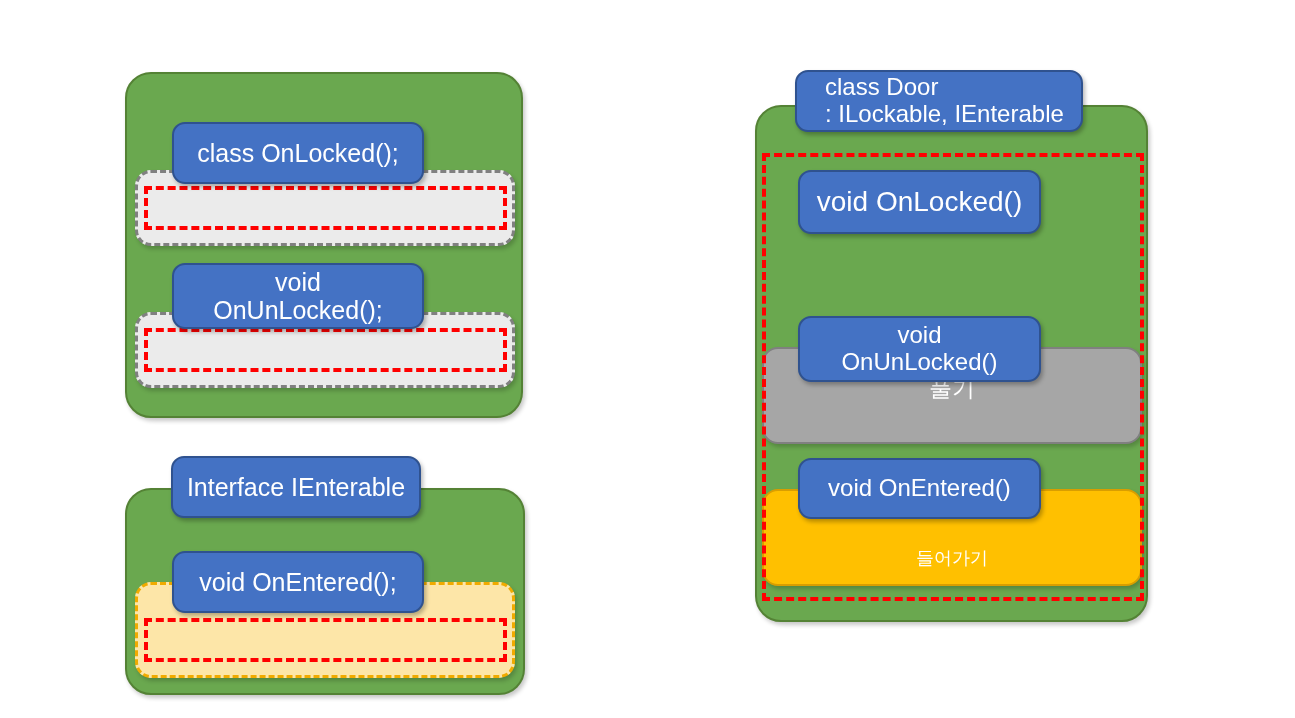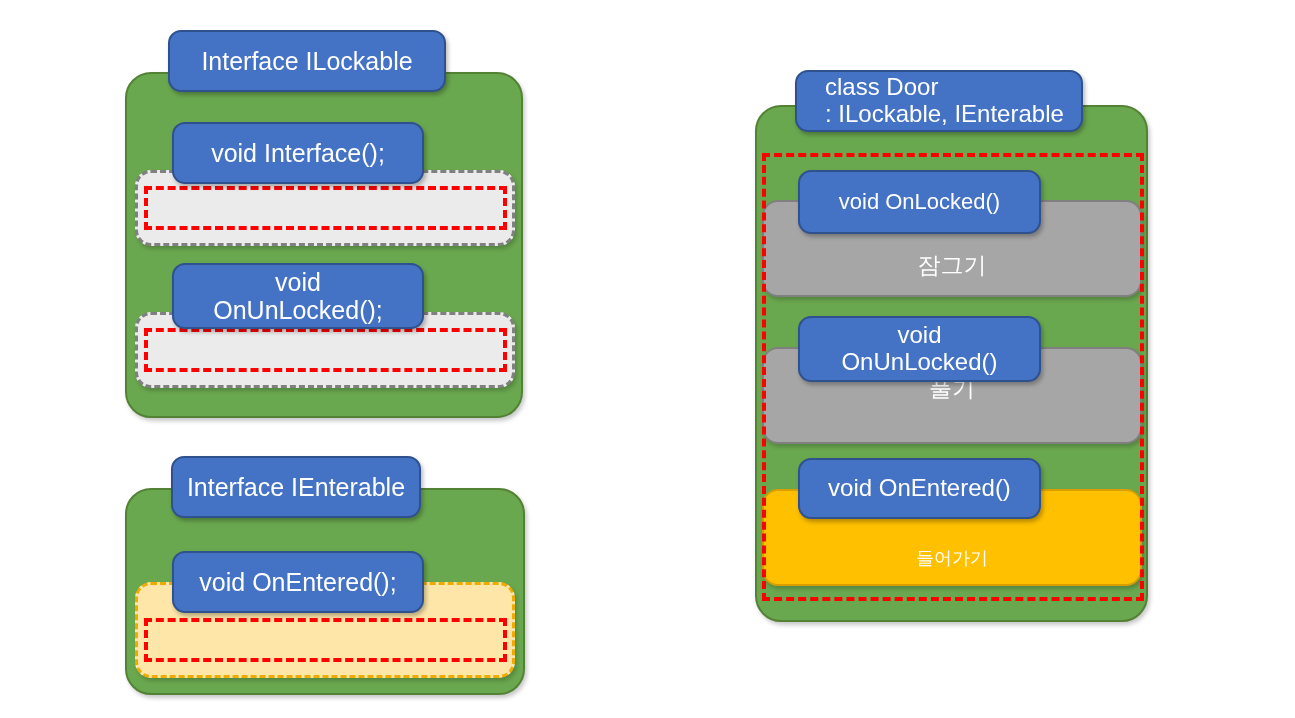--- a/index.html
+++ b/index.html
@@ -110,57 +110,53 @@
   <div class="bodybox light" style="left:135px; top:170px; width:380px; height:76px;">
     <span class="body-label" style="font-size:21px;"></span>
   </div>
   <div class="reddash" style="left:144px; top:186px; width:363px; height:44px;"></div>
 
   <div class="bodybox light" style="left:135px; top:312px; width:380px; height:76px;">
     <span class="body-label" style="font-size:21px;"></span>
   </div>
   <div class="reddash" style="left:144px; top:328px; width:363px; height:44px;"></div>
 
-  <div class="bluebox" style="left:168px; top:30px; width:278px; height:62px; font-size:25px;">Interface ILockable</div>
 
-  <div class="bluebox" style="left:172px; top:122px; width:252px; height:62px; font-size:25px;">void Interface();</div>
+  <div class="bluebox" style="left:172px; top:122px; width:252px; height:62px; font-size:25px;">class OnLocked();</div>
 
   <div class="bluebox" style="left:172px; top:263px; width:252px; height:66px; font-size:25px;">void
 OnUnLocked();</div>
 
   <div class="panel" style="left:125px; top:488px; width:400px; height:207px;"></div>
 
   <div class="bodybox yellow-dashed" style="left:135px; top:582px; width:380px; height:96px;">
     <span class="body-label" style="font-size:21px;"></span>
   </div>
   <div class="reddash" style="left:144px; top:618px; width:363px; height:44px;"></div>
 
   <div class="bluebox" style="left:171px; top:456px; width:250px; height:62px; font-size:25px;">Interface IEnterable</div>
 
   <div class="bluebox" style="left:172px; top:551px; width:252px; height:62px; font-size:25px;">void OnEntered();</div>
 
   <div class="panel" style="left:755px; top:105px; width:393px; height:517px;"></div>
 
-  <div class="bodybox grey" style="left:762px; top:200px; width:380px; height:97px;">
-    <span class="body-label" style="font-size:23px;">잠그기</span>
-  </div>
 
   <div class="bodybox grey" style="left:762px; top:347px; width:380px; height:97px;align-items:center;">
     <span class="body-label" style="font-size:23px;">풀기</span>
   </div>
 
   <div class="bodybox amber" style="left:762px; top:489px; width:380px; height:97px;">
     <span class="body-label" style="font-size:18px;">들어가기</span>
   </div>
 
   <div class="reddash" style="left:762px; top:153px; width:382px; height:448px;"></div>
 
   <div class="bluebox left-align" style="left:795px; top:70px; width:288px; height:62px; font-size:24px;">class Door
 : ILockable, IEnterable</div>
 
-  <div class="bluebox" style="left:798px; top:170px; width:243px; height:64px; font-size:22px;">void OnLocked()</div>
+  <div class="bluebox" style="left:798px; top:170px; width:243px; height:64px; font-size:28px;">void OnLocked()</div>
 
   <div class="bluebox" style="left:798px; top:316px; width:243px; height:66px; font-size:24px;">void
 OnUnLocked()</div>
 
   <div class="bluebox" style="left:798px; top:458px; width:243px; height:61px; font-size:24px;">void OnEntered()</div>
 
 </div>
 
 </body></html>

